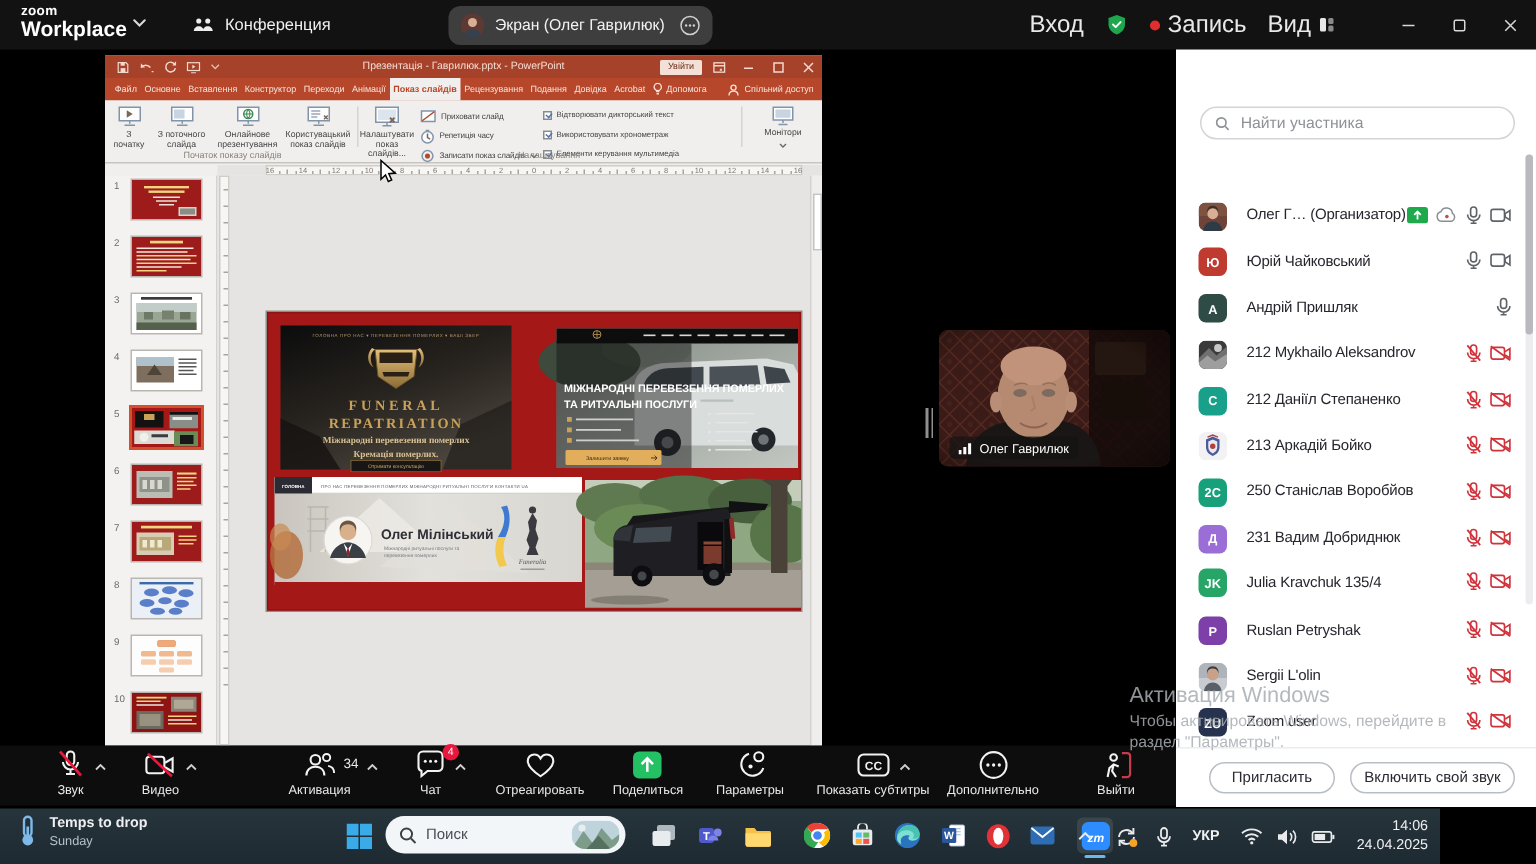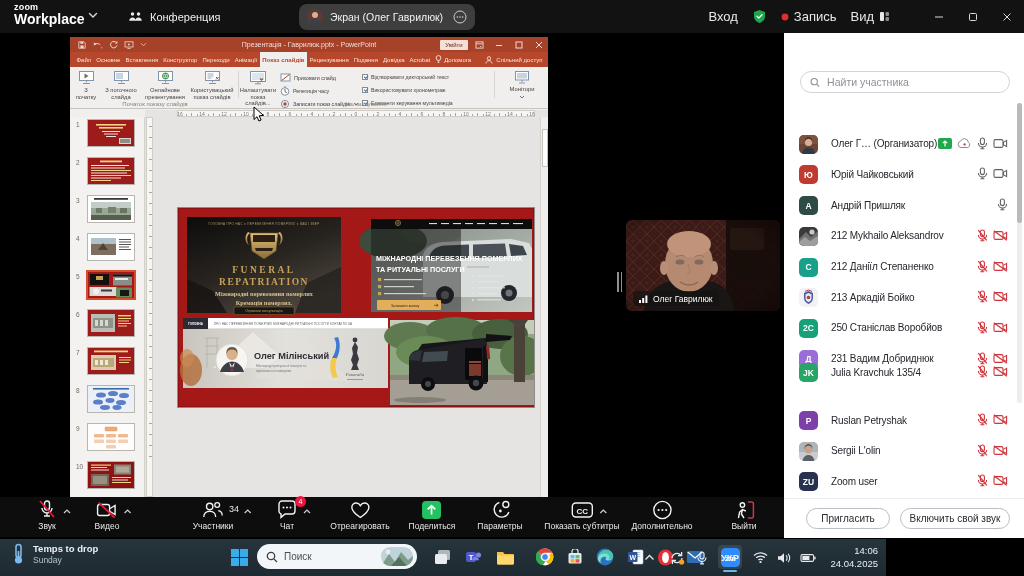--- a/index.html
+++ b/index.html
@@ -15,21 +15,21 @@
   .logo .l1{font-size:9px;font-weight:bold;letter-spacing:.2px;}
   .logo .l2{font-size:14px;font-weight:bold;margin-top:0px;}
   .logo-chev{position:absolute;left:88px;top:12px;}
   .meeting-tab{position:absolute;left:118px;top:5px;height:23px;display:flex;align-items:center;
     gap:7px;padding:0 10px;border-radius:6px;font-size:11px;color:#F0F0F0;}
   .screen-pill{position:absolute;left:299px;top:4px;width:176px;height:26px;background:#3E3E3E;
     border-radius:8px;display:flex;align-items:center;padding:0 8px;gap:7px;}
   .screen-pill .avatar{width:16px;height:16px;border-radius:50%;overflow:hidden;flex:none;}
   .screen-pill .txt{font-size:10.5px;color:#F2F2F2;white-space:nowrap;flex:1;}
   .topbar-right{position:absolute;right:134px;top:0;height:33px;display:flex;align-items:center;gap:14px;}
-  .tb-item{display:flex;align-items:center;gap:5px;font-size:13px;color:#E8E8E8;}
+  .tb-item{display:flex;align-items:center;gap:5px;font-size:16px;color:#E8E8E8;}
   .win-ctl{position:absolute;top:0;height:33px;display:flex;align-items:center;justify-content:center;
     width:34px;color:#D8D8D8;font-size:12px;}
 
   
   .ppt{position:absolute;left:70px;top:37px;width:478px;height:460px;background:#F1EFED;}
   .ppt-title{position:absolute;left:0;top:0;width:478px;height:15px;background:#A6412A;
     display:flex;align-items:center;}
   .ppt-title .qat{display:flex;align-items:center;gap:6px;margin-left:8px;}
   .ppt-title .tname{position:absolute;left:50%;transform:translateX(-50%);font-size:7px;color:#F5DCD2;white-space:nowrap;}
   .ppt-signin{position:absolute;right:80px;top:2.5px;width:28px;height:10px;background:#F3E0D7;
@@ -100,21 +100,21 @@
   .toolbar{position:absolute;left:0;top:497px;width:784px;height:40px;background:#0D0D0D;}
   .titem{position:absolute;top:3px;display:flex;flex-direction:column;align-items:center;color:#E9E9E9;transform:translateX(-50%);}
   .titem .ic{height:20px;display:flex;align-items:center;justify-content:flex-end;position:relative;}
   .titem .lb{font-size:8.5px;margin-top:1px;white-space:nowrap;}
   .tchev{position:absolute;top:9px;}
   .badge{position:absolute;top:-4px;right:-8px;min-width:11px;height:11px;border-radius:6px;background:#E8173D;
     color:#FFF;font-size:7px;display:flex;align-items:center;justify-content:center;padding:0 2px;}
   .tcount{position:absolute;right:-15px;top:4px;font-size:9px;color:#E9E9E9;}
 
   
-  .taskbar{position:absolute;left:0;top:539px;width:886px;height:37px;
+  .taskbar{position:absolute;left:0;top:539px;width:960px;height:37px;
     background:linear-gradient(#26343C,#1E2A31);}
   .weather{position:absolute;left:10px;top:4px;display:flex;align-items:center;gap:6px;color:#EDEFF1;}
   .weather .w1{font-size:9.5px;font-weight:bold;}
   .weather .w2{font-size:8.5px;color:#B9C2C8;margin-top:1px;}
   .tb-ico{position:absolute;top:6px;width:24px;height:24px;display:flex;align-items:center;justify-content:center;border-radius:4px;}
   .tb-ico.active{background:rgba(255,255,255,.10);}
   .tb-ico.active:after{content:"";position:absolute;bottom:-3px;left:5px;width:14px;height:2.5px;border-radius:2px;background:#6CB8E8;}
   .tsearch{position:absolute;left:257px;top:5px;width:160px;height:25px;background:#F3F6F8;border-radius:13px;
     display:flex;align-items:center;padding:0 4px 0 9px;gap:6px;}
   .tsearch .ph{font-size:10px;color:#4A4F54;flex:1;}
@@ -1051,21 +1051,21 @@
               <path d="M1.4 6 a4.1 4.1 0 0 0 8.2 0 M5.4 10 v1.6 M3.4 11.8 h4" stroke="#D0333B" stroke-width="1.1" fill="none"></path>
               <path d="M1.2 1.2 L9.8 11.4" stroke="#D0333B" stroke-width="1.2"></path>
             </svg>
             <svg width="15" height="11" viewBox="0 0 15 11">
               <rect x="1" y="1.6" width="9" height="7.8" rx="1.5" fill="none" stroke="#D0333B" stroke-width="1.1"></rect>
               <path d="M10.4 4.4 L13.6 2.4 v6.2 L10.4 6.6" fill="none" stroke="#D0333B" stroke-width="1.1"></path>
               <path d="M.8 .8 L13.8 10.2" stroke="#D0333B" stroke-width="1.2"></path>
             </svg>
           </span>
         </div>
-        <div class="prow" style="top: 259px; padding-left: 13px;">
+        <div class="prow" style="top: 275px; padding-left: 13px;">
           <span class="pavatar" style="background:#27A567">JK</span>
           <span class="pname">Julia Kravchuk 135/4</span>
     <span class="picons">
             <svg width="11" height="13" viewBox="0 0 11 13">
               <rect x="3.4" y="1" width="4" height="6.6" rx="2" fill="none" stroke="#D0333B" stroke-width="1.1"></rect>
               <path d="M1.4 6 a4.1 4.1 0 0 0 8.2 0 M5.4 10 v1.6 M3.4 11.8 h4" stroke="#D0333B" stroke-width="1.1" fill="none"></path>
               <path d="M1.2 1.2 L9.8 11.4" stroke="#D0333B" stroke-width="1.2"></path>
             </svg>
             <svg width="15" height="11" viewBox="0 0 15 11">
               <rect x="1" y="1.6" width="9" height="7.8" rx="1.5" fill="none" stroke="#D0333B" stroke-width="1.1"></rect>
@@ -1181,21 +1181,21 @@
             <circle cx="15.5" cy="5" r="2.4" fill="none" stroke="#F2F2F2" stroke-width="1.3"></circle>
             <path d="M16.5 10.6 c2.4 .4 4 2.2 4 4.8" fill="none" stroke="#F2F2F2" stroke-width="1.3"></path>
           </svg>
           <span class="tcount">34</span>
           <span class="tchev" style="right:-28px;">
             <svg width="8" height="5" viewBox="0 0 8 5">
               <path d="M1 4 L4 1 L7 4" stroke="#CFCFCF" stroke-width="1.2" fill="none"></path>
             </svg>
           </span>
         </span>
-        <span class="lb">Участники</span>
+        <span class="lb">Активация</span>
       </div>
       <div class="titem">
         <span class="ic">
           <svg width="22" height="20" viewBox="0 0 22 20">
             <path d="M3 4 a3 3 0 0 1 3 -3 h10 a3 3 0 0 1 3 3 v7 a3 3 0 0 1 -3 3 H9 l-4 3.4 V14 a3 3 0 0 1 -2 -3Z" fill="none" stroke="#F2F2F2" stroke-width="1.4"></path>
             <circle cx="7.5" cy="7.5" r="1" fill="#F2F2F2"></circle>
             <circle cx="11" cy="7.5" r="1" fill="#F2F2F2"></circle>
             <circle cx="14.5" cy="7.5" r="1" fill="#F2F2F2"></circle>
           </svg>
           <span class="badge">4</span>
@@ -1420,18 +1420,25 @@
           </svg>
       </span>
       <span style="width:60px;"></span>
     </div>
     <div class="clock">
       <div>14:06</div>
       <div>24.04.2025</div>
     </div>
   </div>
 
+  <div class="watermark">
+    <div class="m1">Активация Windows</div>
+    <div class="m2">
+      <div>Чтобы активировать Windows, перейдите в</div>
+      <div>раздел "Параметры".</div>
+    </div>
+  </div>
   <div class="cursor">
     <svg width="12" height="17" viewBox="0 0 12 17">
         <path d="M1 1l0 12.5 3-2.8 1.9 4.3 2.2-1-1.9-4.2 4.3-.4z" fill="#FFF" stroke="#000" stroke-width="1"></path>
       </svg>
   </div>
 </div>
 
 </body></html>

